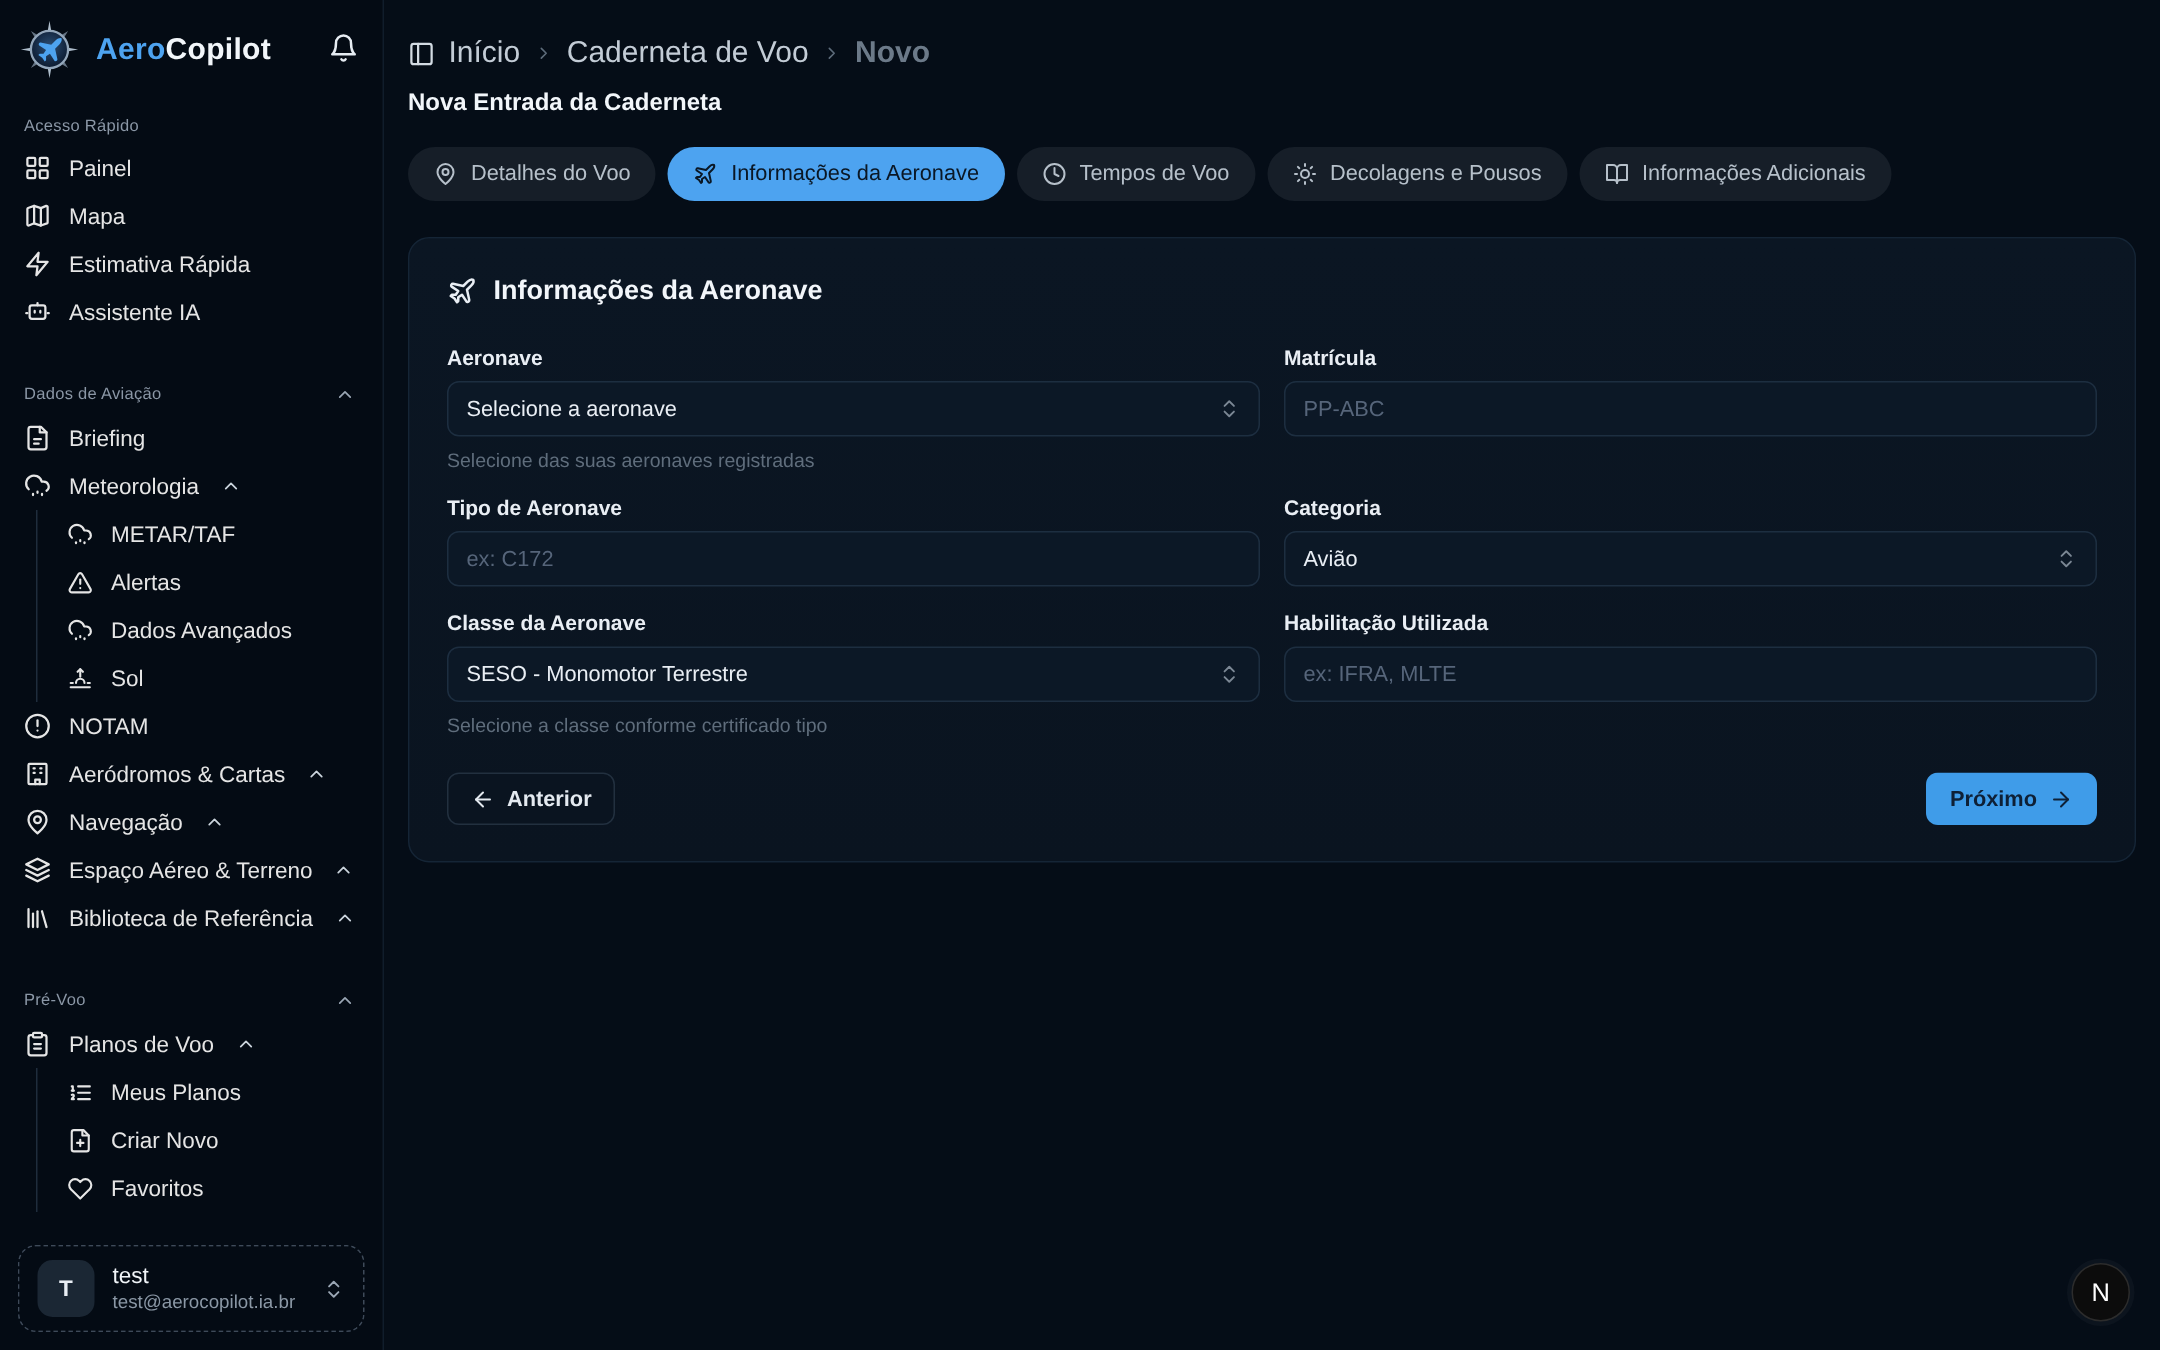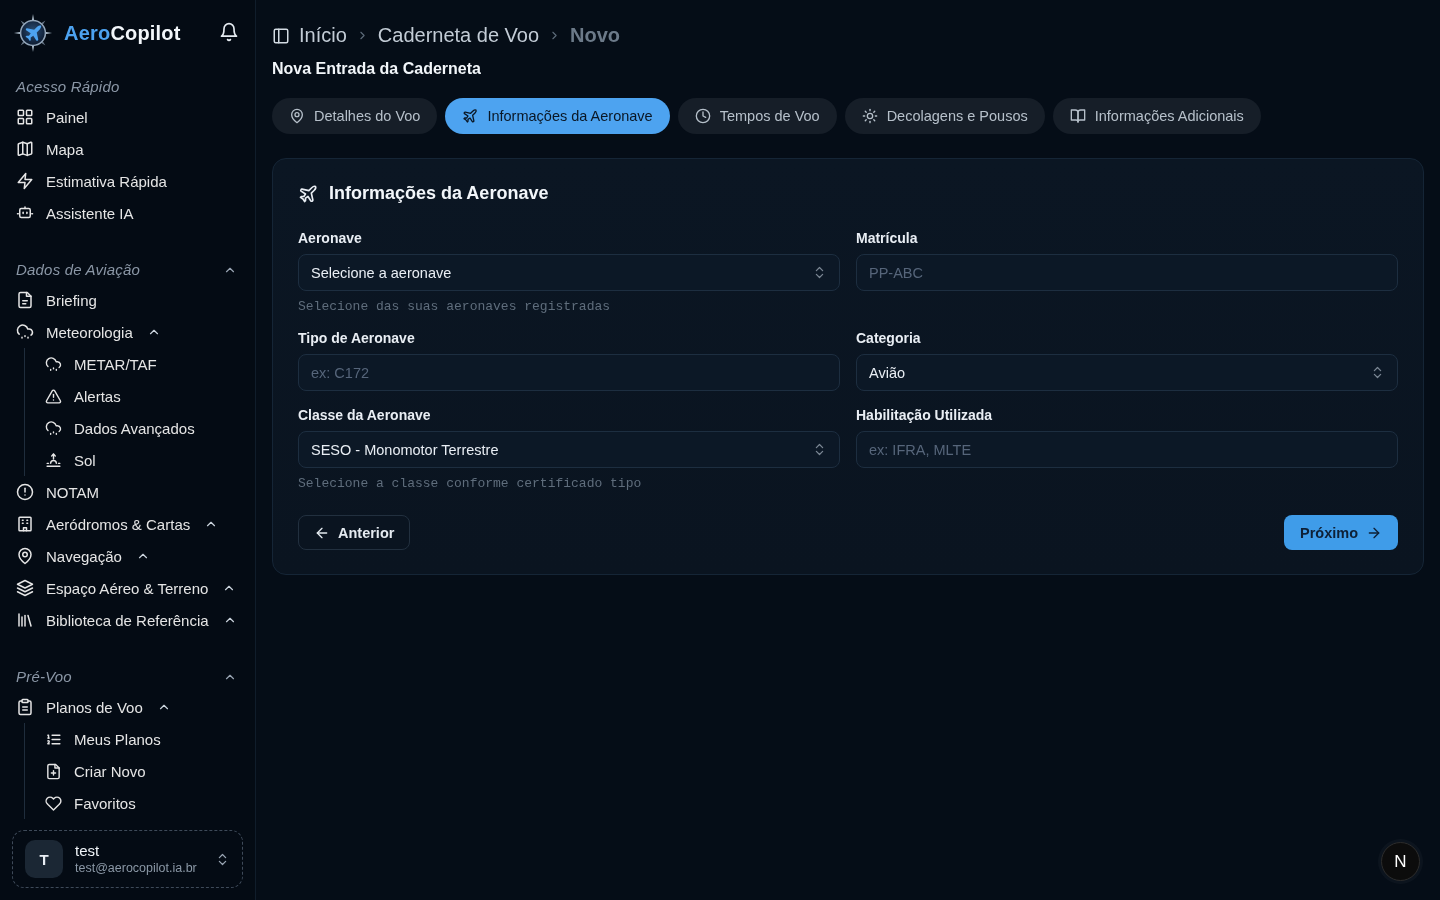--- a/index.html
+++ b/index.html
@@ -26,21 +26,21 @@
   .brand .aero { color:#4da3f0; font-weight:600; }
   .brand .copilot { color:#f2f6fa; font-weight:800; }
   .bell-btn { margin-left:auto; color:#e6ecf2; width:22px; height:22px; cursor:pointer; }
   .bell-btn svg { width:20px; height:20px; }
 
   .sb-nav { flex:1; padding:6px 0 0 0; overflow:hidden; }
   .section { margin-top:26px; }
   .section:first-child { margin-top:2px; }
   .section-label {
     display:flex; align-items:center; justify-content:space-between;
-    padding:6px 18px 6px 16px; color:#8b97a6; font-size:15px; letter-spacing:.2px;font-style:italic;
+    padding:6px 18px 6px 16px; color:#8b97a6; font-size:11px; letter-spacing:.2px;
   }
   .section-label .chev { width:14px; height:14px; color:#9aa6b4; }
   .nav-item {
     display:flex; align-items:center; gap:12px; height:32px;
     padding:0 16px; font-size:15px; color:#e5e5e5; cursor:pointer; white-space:nowrap;
   }
   .nav-item .chev { width:14px; height:14px; color:#cbd4dd; margin-left:2px; }
   .subnav { margin-left:24px; border-left:1px solid #1f2d3c; }
   .subnav .nav-item { padding-left:20px; font-size:15px; }
   .subnav .ic { width:17px; height:17px; }
@@ -93,21 +93,21 @@
   .field label { display:block; font-size:14px; font-weight:700; color:#e9eef4; margin-bottom:8px; }
   .control {
     height:37px; border:1px solid #1d2e40; border-radius:8px; background:#0c1826;
     display:flex; align-items:center; padding:0 12px; font-size:14.5px; color:#e9eef4;
     width:100%;
   }
   .select { justify-content:space-between; cursor:pointer; }
   .select .chevud { width:15px; height:15px; color:#7b8794; }
   input.control { outline:none; }
   input.control::placeholder { color:#56657a; opacity:1; }
-  .help { margin-top:8px; font-size:13px; color:#5f6d7c;font-family:Liberation Mono, monospace; }
+  .help { margin-top:8px; font-size:13px; color:#5f6d7c; }
 
   .actions { margin-top:24px; display:flex; align-items:center; justify-content:space-between; }
   .btn {
     display:flex; align-items:center; gap:8px; height:35px; padding:12px 15px;
     border-radius:8px; font-size:14.5px; font-weight:600; cursor:pointer; border:1px solid transparent;
     font-family:"Liberation Sans", sans-serif;
   }
   .btn .ic { width:16px; height:16px; }
   .btn-secondary { background:#0a1420; border-color:#22303f; color:#e4eaf0; }
   .btn-primary { background:#3f9ce9; color:#0e2036; }

